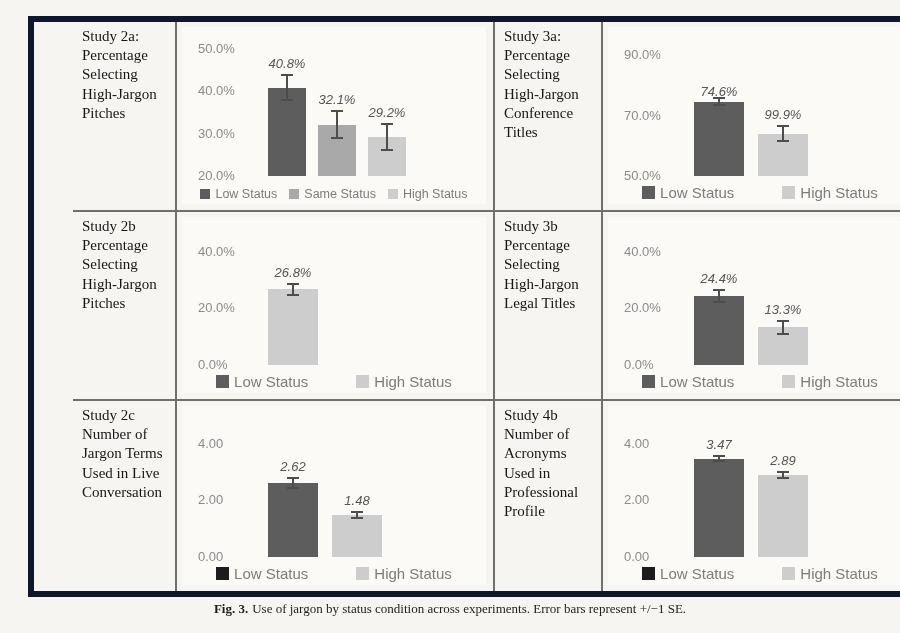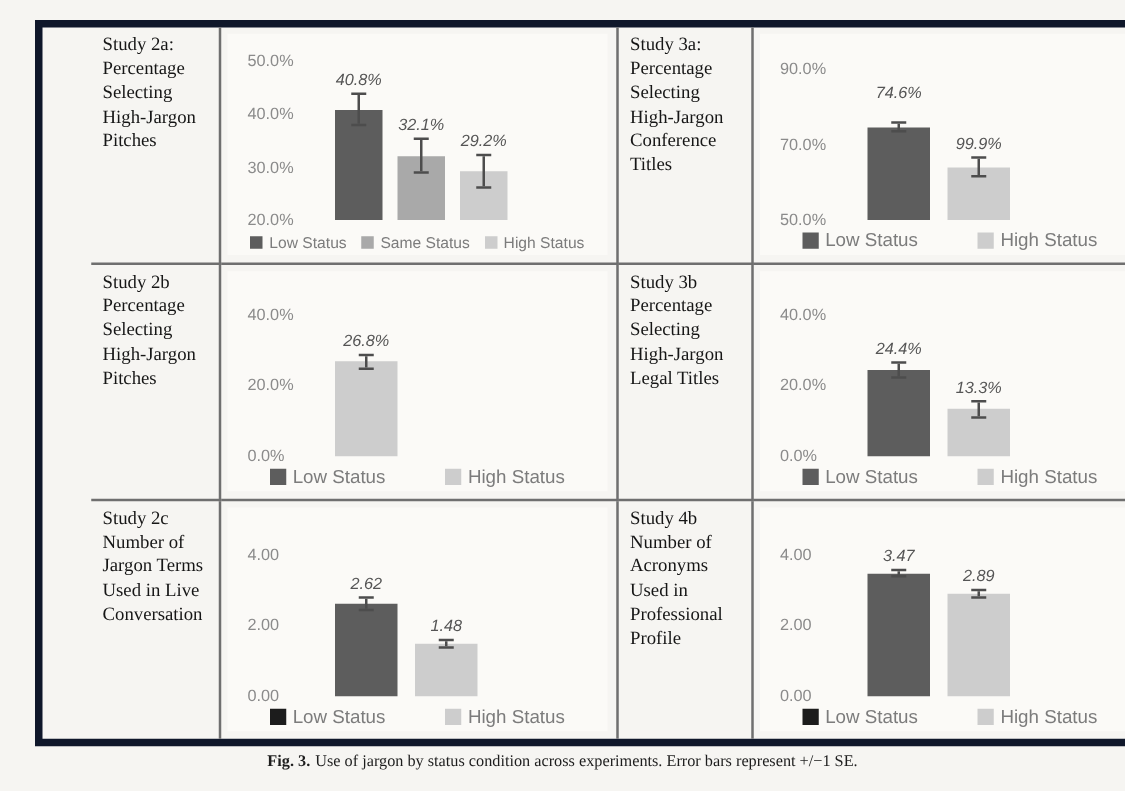--- a/index.html
+++ b/index.html
@@ -140,21 +140,21 @@
           <div class="plot">
             <div class="tick" style="bottom: 112.889px;">90.0%</div>
             <div class="tick" style="bottom: 52.4444px;">70.0%</div>
             <div class="tick" style="bottom: -8px;">50.0%</div>
             <div class="bars" style="column-gap: 14px;">
               <div class="slot" style="width: 50px;">
                 <div class="bar" style="height: 74.3px; background: rgb(93, 93, 93);"></div>
                 <div class="err" style="bottom: 69.8px; height: 9.1px;">
                   <span></span>
                 </div>
-                <div class="val" style="bottom: 95px;">74.6%</div>
+                <div class="val" style="bottom: 77px;">74.6%</div>
               </div>
               <div class="slot" style="width: 50px;">
                 <div class="bar" style="height: 42.3px; background: rgb(205, 205, 205);"></div>
                 <div class="err" style="bottom: 33.8px; height: 16.9px;">
                   <span></span>
                 </div>
                 <div class="val" style="bottom: 53.8px;">99.9%</div>
               </div>
             </div>
           </div>

